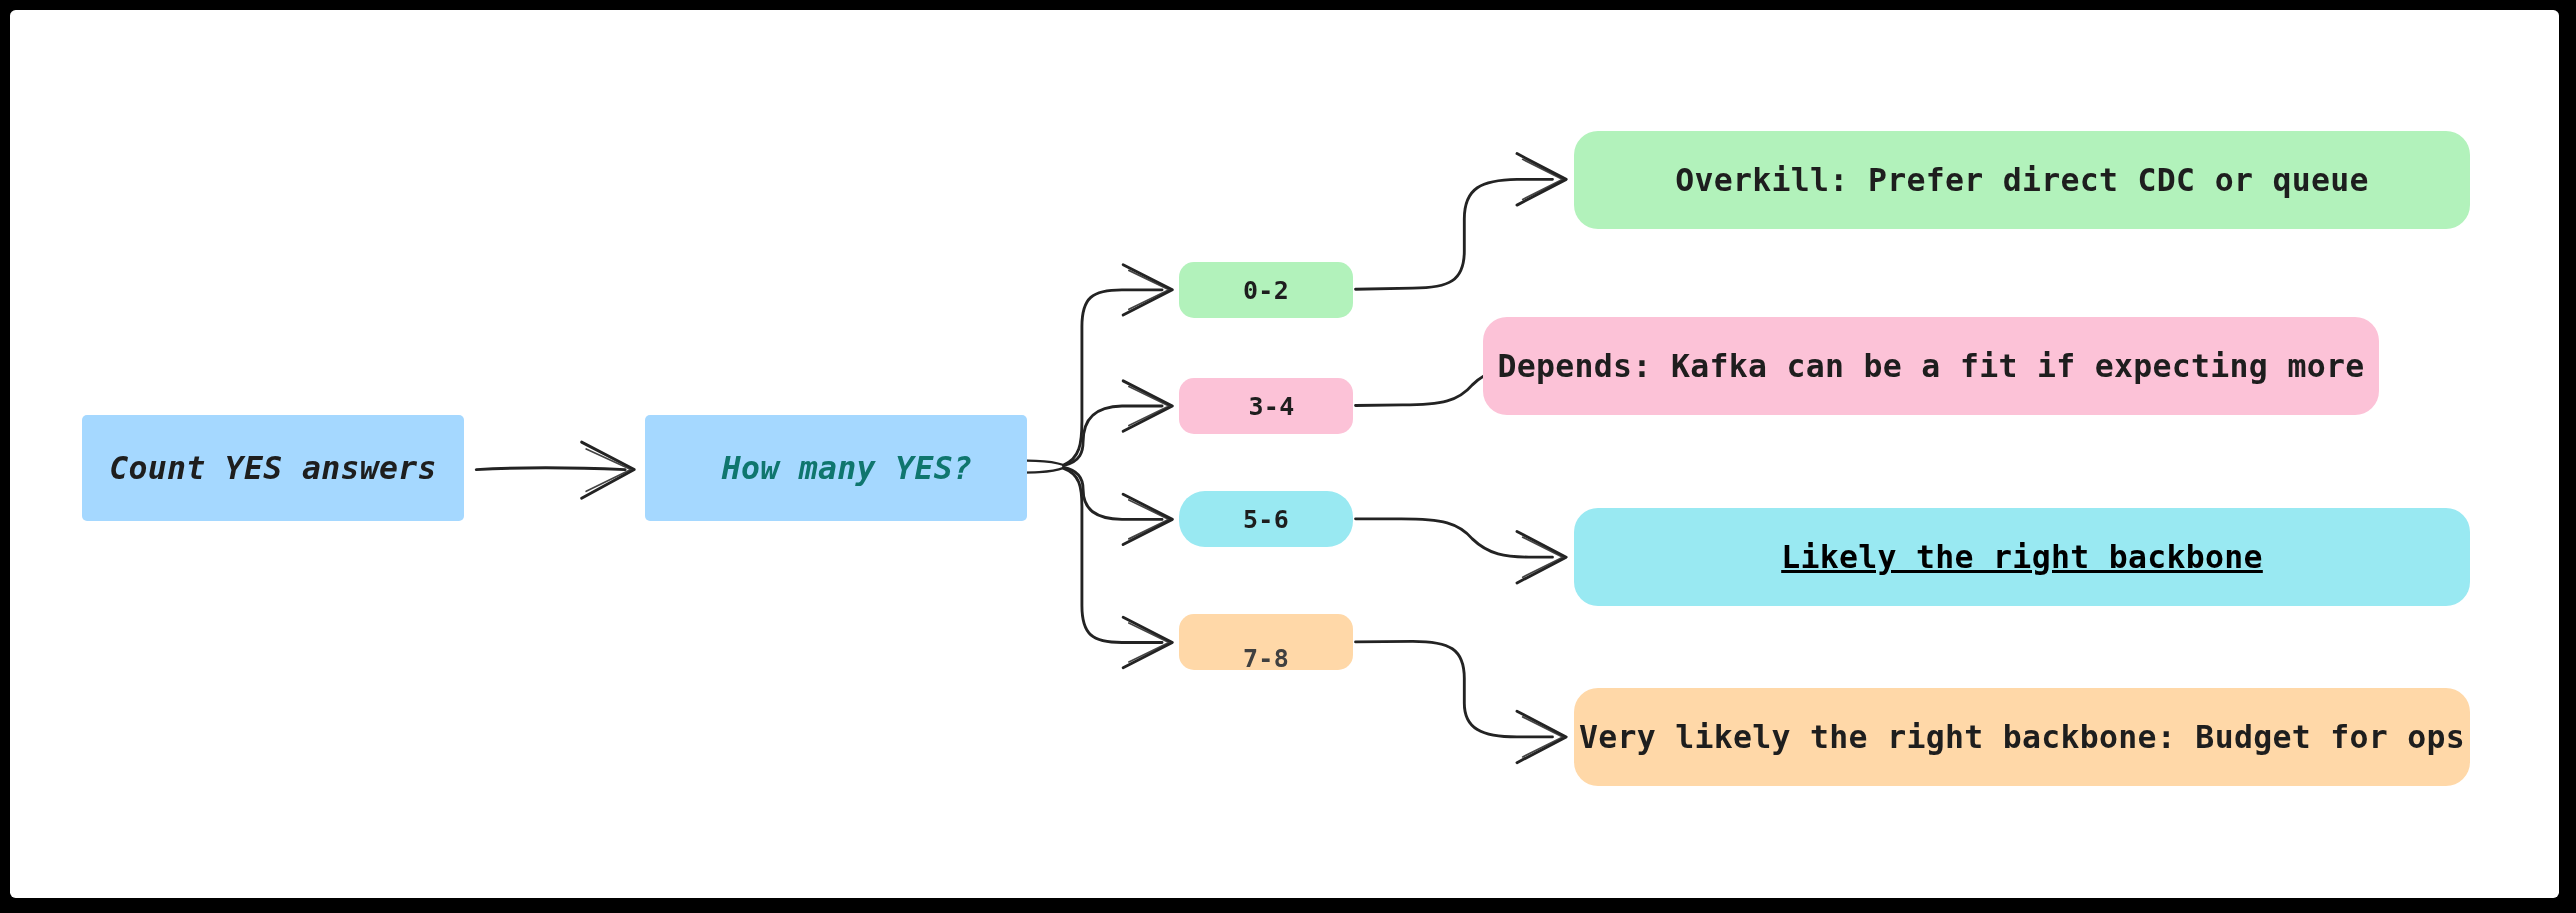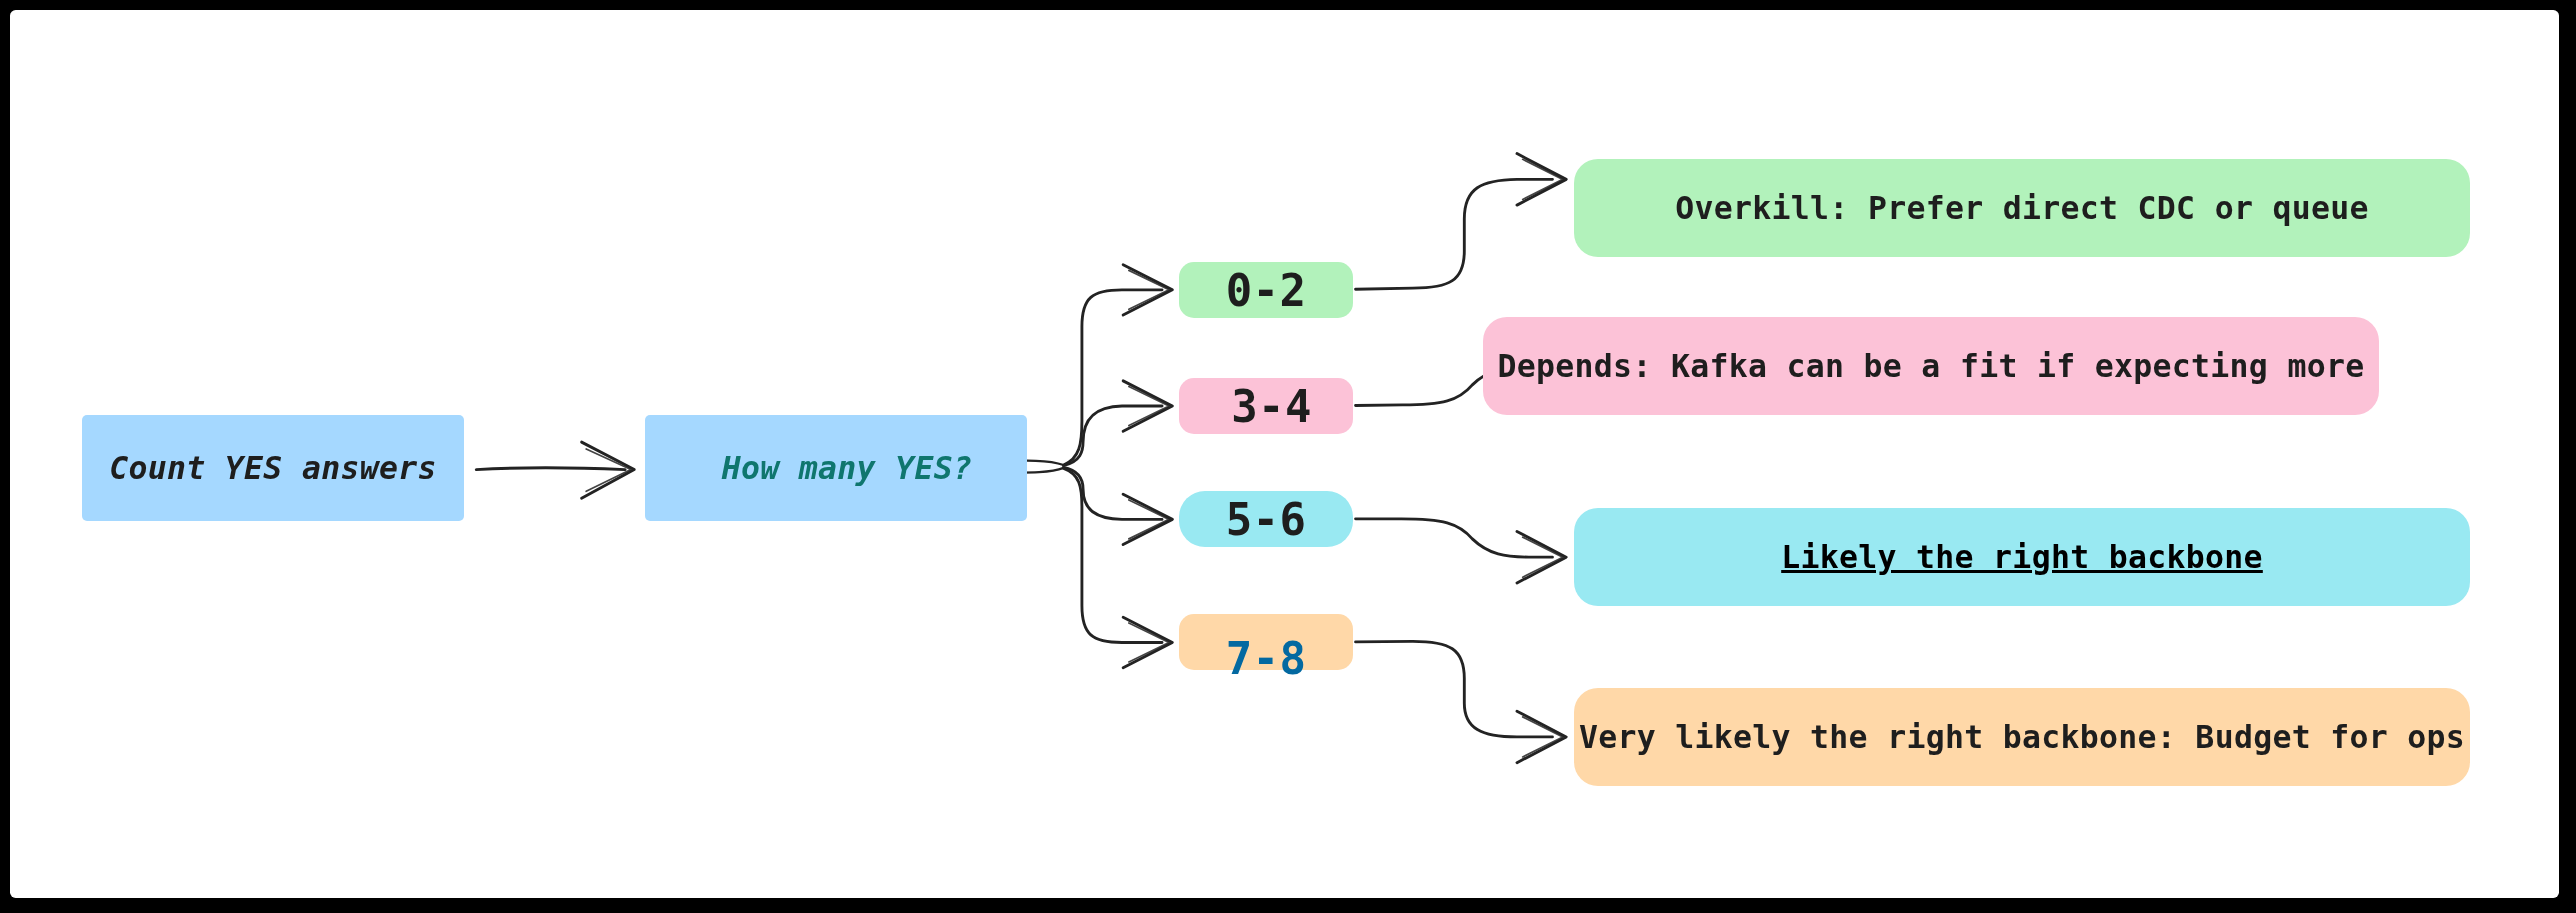--- a/index.html
+++ b/index.html
@@ -36,21 +36,21 @@
     display:flex;
     align-items:center;
     justify-content:center;
     text-align:center;
     font-weight:bold;
     font-size:31.5px;
     letter-spacing:0.3px;
     white-space:nowrap;
   }
   .node-main   { width:382px;  height:106px; border-radius:5px;font-style:italic; }
-  .node-chip   { width:174px;  height:56px;  border-radius:15px; font-size:44px; }
+  .node-chip   { width:174px;  height:56px;  border-radius:15px; font-size:25px; }
   .node-result { width:896px; height:98px; border-radius:24px; }
 
   
   #n-start    { left:82px;  top:415px;  }
   #n-question { left:645px; top:415px;  }
   #chip-0 { left:1179px; top:262px;  }
   #chip-1 { left:1179px; top:378px;  }
   #chip-2 { left:1179px; top:491px;border-radius:26px;  }
   #chip-3 { left:1179px; top:614px; }
   #res-0 { left:1574px; top:131px;  }
@@ -130,24 +130,24 @@
 <div id="chip-0" class="node node-chip" style="background: rgb(178, 242, 187);">
   <span style="color: rgb(30, 30, 30);">0-2</span>
 </div>
 <div id="chip-1" class="node node-chip" style="background: rgb(252, 194, 215); padding-left: 11px;">
   <span style="color: rgb(30, 30, 30);">3-4</span>
 </div>
 <div id="chip-2" class="node node-chip" style="background: rgb(153, 233, 242);">
   <span style="color: rgb(30, 30, 30);">5-6</span>
 </div>
 <div id="chip-3" class="node node-chip" style="background: rgb(255, 216, 168);">
-  <span style="color: #0369a1; margin-top: 32px;">7-8</span>
+  <span style="color: #404040; margin-top: 32px;">7-8</span>
 </div>
 
-<div id="res-0" class="node node-result" style="background: rgb(178, 242, 187); margin-top: 28px;">
+<div id="res-0" class="node node-result" style="background: rgb(178, 242, 187);">
   <span style="color: rgb(30, 30, 30);">Overkill: Prefer direct CDC or queue</span>
 </div>
 <div id="res-1" class="node node-result" style="background: rgb(252, 194, 215);">
   <span style="color: rgb(30, 30, 30);">Depends: Kafka can be a fit if expecting more</span>
 </div>
 <div id="res-2" class="node node-result" style="background: rgb(153, 233, 242);">
   <span style="color: #000000; text-decoration: underline;">Likely the right backbone</span>
 </div>
 <div id="res-3" class="node node-result" style="background: rgb(255, 216, 168);">
   <span style="color: rgb(30, 30, 30);">Very likely the right backbone: Budget for ops</span>

